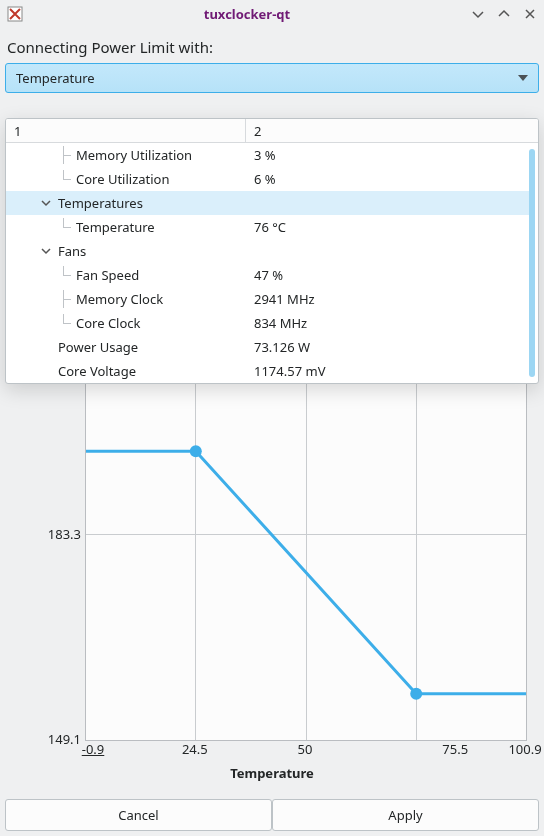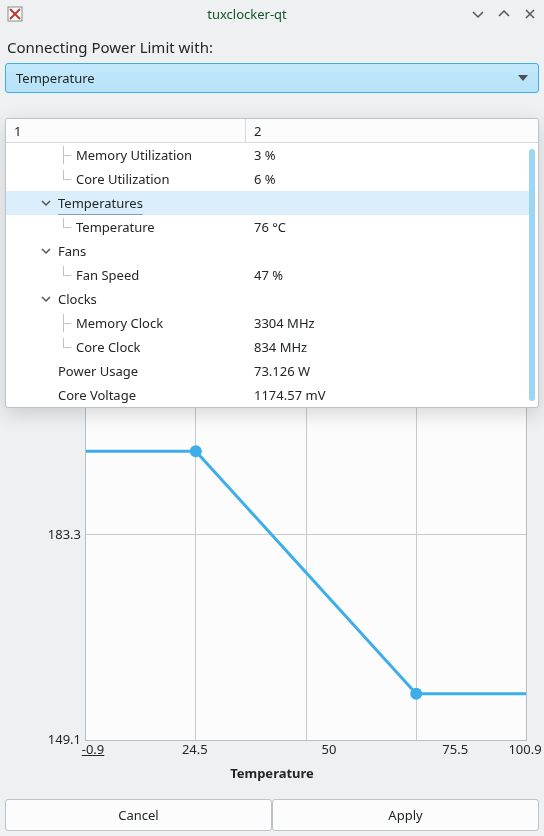--- a/index.html
+++ b/index.html
@@ -19,21 +19,22 @@
     background: #eff0f1;
   }
   .titlebar .appicon {
     width: 18px; height: 18px;
     margin-right: 6px;
     display:flex;align-items:center;justify-content:center;
   }
   .titlebar .title {
     flex: 1; text-align: center;
     font-size: 13px;
-    color: #14532d;
+    color: #701a75;
+    font-weight: bold;
   }
   .titlebar .wbtns { display:flex; gap:10px; margin-left:6px;}
   .titlebar .wbtn { width:16px;height:16px;display:flex;align-items:center;justify-content:center;color:#555;}
   .content { position:relative; width:100%; height:calc(100% - 28px); padding:5px 5px 5px 5px;}
   .prompt {
     font-size:15px;
     padding:4px 2px 6px 2px;
   }
   .combo {
     position:relative;
@@ -92,21 +93,21 @@
   .exp svg{display:block;}
   .branch::before{
     content:"";
     position:absolute;left:57px;top:0;bottom:0;border-left:1px solid #bfc3c7;
   }
   .branch.last::before{bottom:50%;}
   .branch::after{
     content:"";
     position:absolute;left:57px;top:50%;width:8px;border-top:1px solid #bfc3c7;
   }
-  .seltext{ text-decoration: underline; text-decoration-color:#7aa3bb; text-underline-offset:6px;}
+  .seltext{ text-decoration-color:#7aa3bb; text-underline-offset:6px;}
 
   .chartzone{
     position:absolute;
     left:5px; right:5px; top:95px; bottom:50px;
   }
   .ylabel{
     position:absolute;
     left:10px; top:195px;
     transform:rotate(-90deg);
     transform-origin:left top;
@@ -198,21 +199,21 @@
           <path class="series" d="M 0 327.2124756335283 L 109.7838899803536 327.2124756335283 L 330.21611001964635 569.7699805068225 L 440 569.7699805068225"></path>
           <circle class="pt" cx="109.7838899803536" cy="327.2124756335283" r="6"></circle>
           <circle class="pt" cx="330.21611001964635" cy="569.7699805068225" r="6"></circle>
         </svg></div>
     <div class="xlabel">Temperature</div>
   <div class="ytick" style="top: 616px;">149.1</div>
       <div class="ytick" style="top: 410.667px;">183.3</div>
       <div class="ytick" style="top: 205.333px;">217.5</div>
       <div class="xtick" style="left: 88px; text-decoration: underline;">-0.9</div>
       <div class="xtick" style="left: 189.784px;">24.5</div>
-      <div class="xtick" style="left: 300px; margin-left: 24px;">50</div>
+      <div class="xtick" style="left: 300px;">50</div>
       <div class="xtick" style="left: 410.216px; margin-left: 40px;">75.5</div>
       <div class="xtick" style="left: 520px;">100.9</div>
     </div>
 
   <div class="popup">
     <div class="treehead">
       <div class="col1">1</div>
       <div class="col2">2</div>
     </div>
     <div class="treebody" id="treebody">
@@ -243,30 +244,22 @@
                 <path d="M1 3 L5 7 L9 3" fill="none" stroke="#555" stroke-width="1.5"></path>
               </svg>
             </span><span>Fans</span></div>
           <div class="col2"></div>
         </div>
         <div class="trow">
           <div class="col1 leaf1 branch last"><span>Fan Speed</span></div>
           <div class="col2">47 %</div>
         </div>
         <div class="trow">
-          <div class="col1 indent1"><span class="exp">
-              <svg width="10" height="10" viewBox="0 0 10 10">
-                <path d="M1 3 L5 7 L9 3" fill="none" stroke="#555" stroke-width="1.5"></path>
-              </svg>
-            </span><span>Clocks</span></div>
-          <div class="col2"></div>
-        </div>
-        <div class="trow">
           <div class="col1 leaf1 branch"><span>Memory Clock</span></div>
-          <div class="col2">3304 MHz</div>
+          <div class="col2">2941 MHz</div>
         </div>
         <div class="trow">
           <div class="col1 leaf1 branch last"><span>Core Clock</span></div>
           <div class="col2">834 MHz</div>
         </div>
         <div class="trow">
           <div class="col1 indent1"><span>Power Usage</span></div>
           <div class="col2">73.126 W</div>
         </div>
         <div class="trow">

